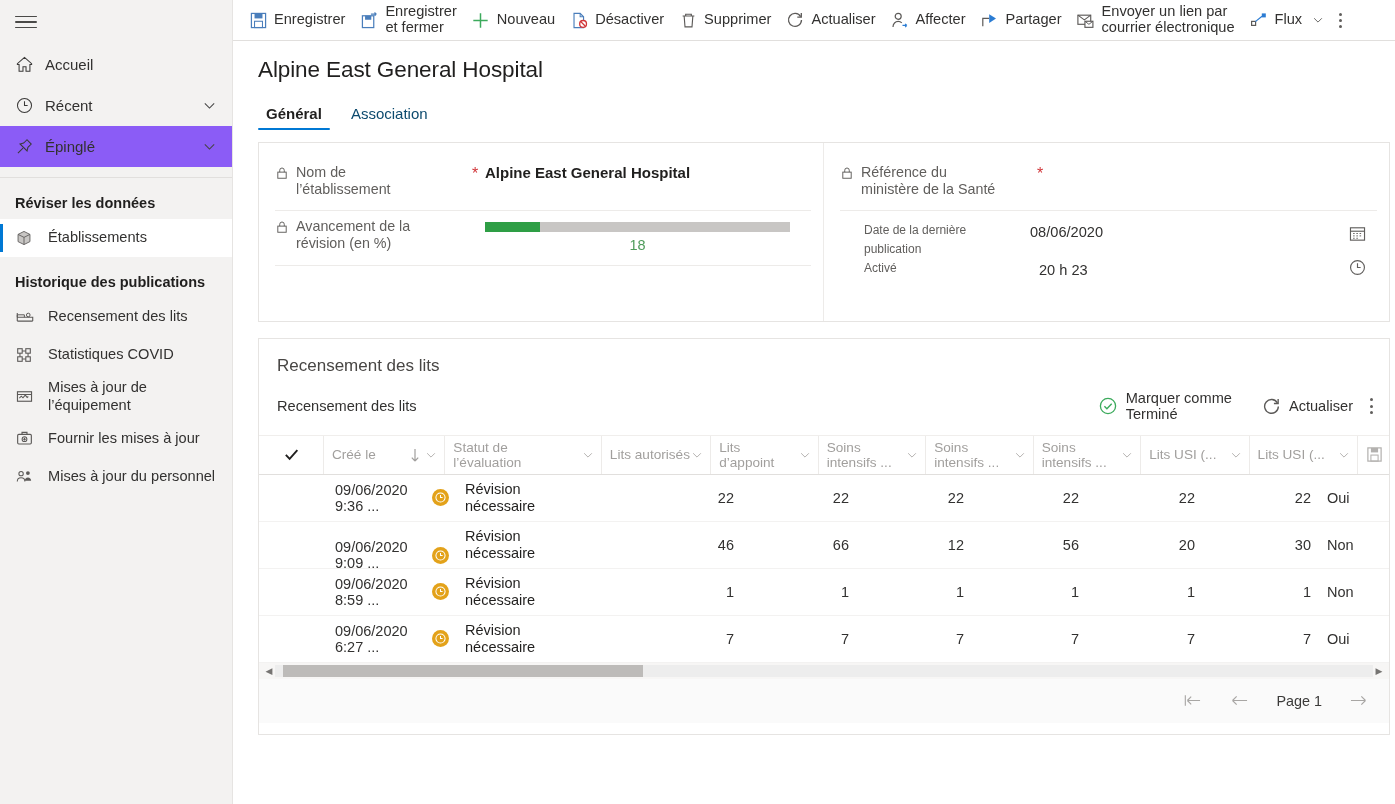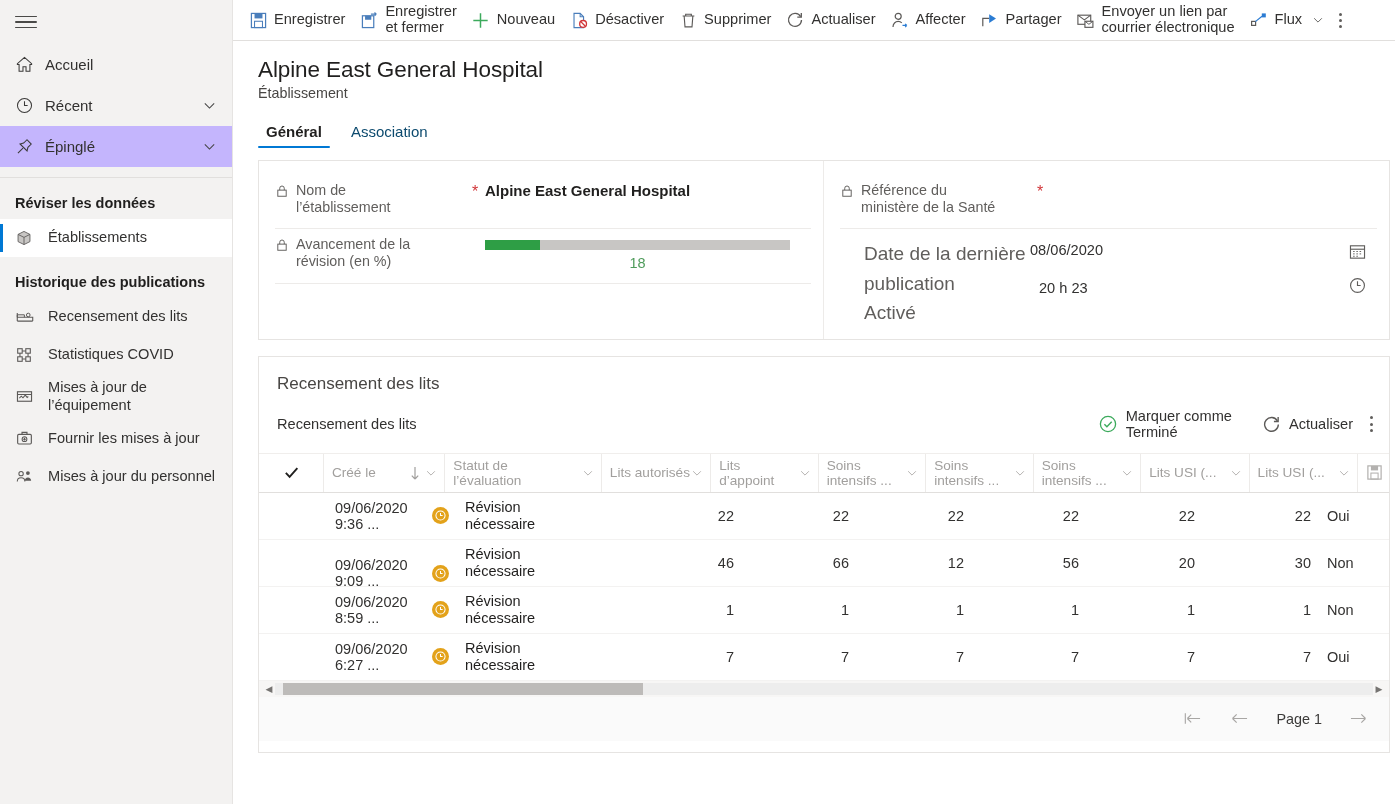--- a/index.html
+++ b/index.html
@@ -29,21 +29,21 @@
   .hamburger .bars i {
     display:block; height:1.6px; background:#4a4a48; margin:4px 0; border-radius:1px;
   }
   .nav-item {
     display:flex; align-items:center; height:41px; padding:0 14px 0 15px;
     cursor:pointer; color:#323130; font-size:15px;
   }
   .nav-item .ic { width:30px; min-width:30px; display:flex; align-items:center; color:#3b3a39; }
   .nav-item .lbl { flex:1; white-space:nowrap; }
   .nav-item .chev { color:#444; display:flex; align-items:center; }
-  .nav-item.pinned { background:#c4b5fd; }
+  .nav-item.pinned { background:#8b5cf6; }
   .nav-divider { height:1px; background:#e1dfdd; margin:10px 0 0; }
 
   .section-title {
     font-size:14.5px; font-weight:bold; color:#201f1e;
     padding:17px 0 8px 15px;
   }
   .sub-item {
     display:flex; align-items:center; min-height:38px; padding:5px 10px 5px 15px;
     cursor:pointer; font-size:14.6px; color:#323130; position:relative;
   }
@@ -105,21 +105,21 @@
   .flabel .lockic { margin-top:2px; }
   .req { color:#d13438; font-size:16px; width:20px; min-width:20px; text-align:center; line-height:1; padding-top:2px;}
   .fval { font-size:15px; color:#201f1e; font-weight:bold; padding-top:0px; flex:1; }
 
   .progress-wrap { flex:1; padding-top:4px; }
   .progress-track { height:10px; background:#c8c6c4; width:305px; }
   .progress-fill { height:10px; background:#2e9e45; }
   .progress-num { text-align:center; width:305px; font-size:14.5px; color:#4f9c5b; margin-top:5px; }
 
   .daterow { display:flex; align-items:flex-start; padding:10px 0 0; }
-  .datelabels { width:190px; min-width:190px; font-size:19px; color:#605e5c; line-height:1.55; padding-left:24px;}
+  .datelabels { width:190px; min-width:190px; font-size:12px; color:#605e5c; line-height:1.55; padding-left:24px;}
   .datevals { flex:1; font-size:14.6px; color:#323130; line-height:1.62; }
   .dateicons { width:40px; display:flex; flex-direction:column; align-items:center; gap:15px; color:#605e5c; padding-top:3px;}
 
   
   .card.grid { margin-top:16px; height:397px; display:flex; flex-direction:column; }
   .grid-h1 { font-size:17px; color:#484644; padding:17px 0 0 18px; }
   .grid-toolbar { display:flex; align-items:center; padding:12px 8px 0 18px; }
   .grid-h2 { font-size:14.6px; color:#323130; flex:1; }
   .tbtn { display:flex; align-items:center; gap:8px; font-size:14.6px; color:#323130; padding:2px 8px; cursor:pointer; }
   .tbtn .txt2 { white-space:pre-line; line-height:1.13; }
@@ -412,21 +412,20 @@
           <i></i>
           <i></i>
           <i></i>
         </div>
     </div>
 
     <div class="content">
 
       <div class="page-head">
         <div class="page-title">Alpine East General Hospital</div>
-        <div class="page-sub">Établissement</div>
       </div>
 
       <div class="tabs">
         <div class="tab sel">Général</div>
         <div class="tab">Association</div>
       </div>
 
       <div class="card form">
 
         <div class="form-col left">

